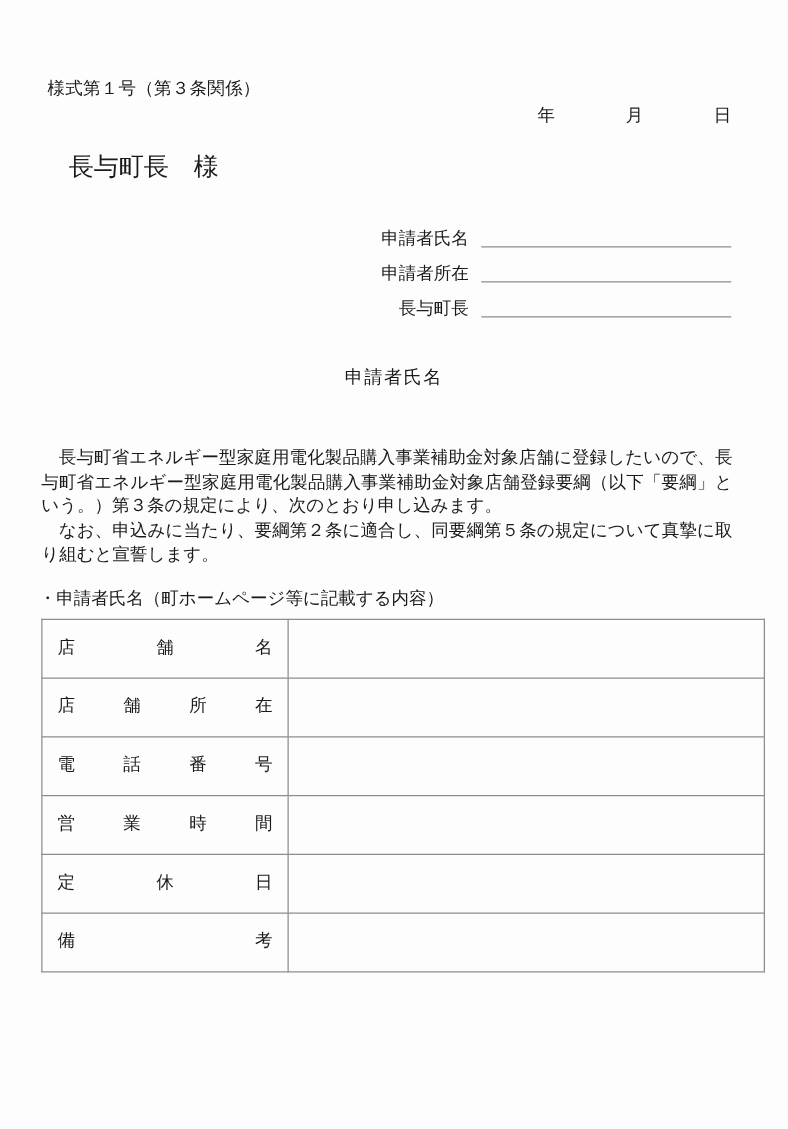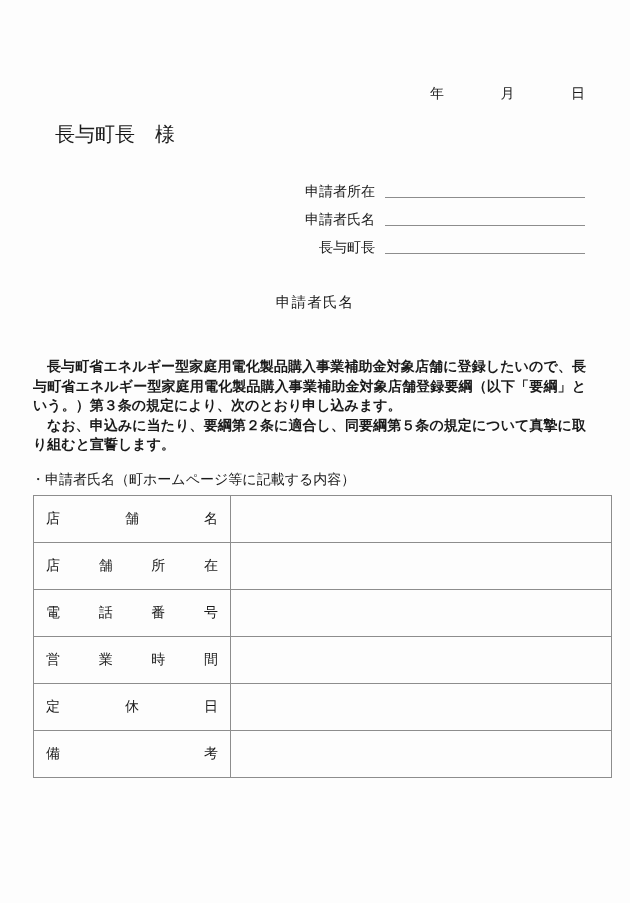--- a/index.html
+++ b/index.html
@@ -97,21 +97,20 @@
   
   .body-text {
     position: absolute;
     left: 33px;
     top: 357px;
     width: 553px;
     font-size: 14px;
     line-height: 19.5px;
     text-align: justify;
     text-justify: inter-character;
-    font-weight: bold;
   }
   .body-text p {
     margin: 0;
     text-indent: 14px;
   }
 
   
   .section-heading {
     position: absolute;
     left: 31px;
@@ -151,36 +150,37 @@
   }
   .label-inner span {
     display: inline-block;
   }
 </style>
 </head>
 <body>
 
 <div class="page">
 
+  <div class="form-no">様式第１号（第３条関係）</div>
 
   <div class="date-line">
     <span>年</span>
     <span>月</span>
     <span>日</span>
   </div>
 
   <div class="addressee">長与町長　様</div>
 
   <div class="applicant-block">
     <div class="applicant-row">
-      <div class="applicant-label">申請者所在</div>
+      <div class="applicant-label">申請者氏名</div>
       <div class="applicant-rule"></div>
     </div>
     <div class="applicant-row">
-      <div class="applicant-label">申請者氏名</div>
+      <div class="applicant-label">申請者所在</div>
       <div class="applicant-rule"></div>
     </div>
     <div class="applicant-row">
       <div class="applicant-label">長与町長</div>
       <div class="applicant-rule"></div>
     </div>
   </div>
 
   <div class="doc-title">申請者氏名</div>
 

